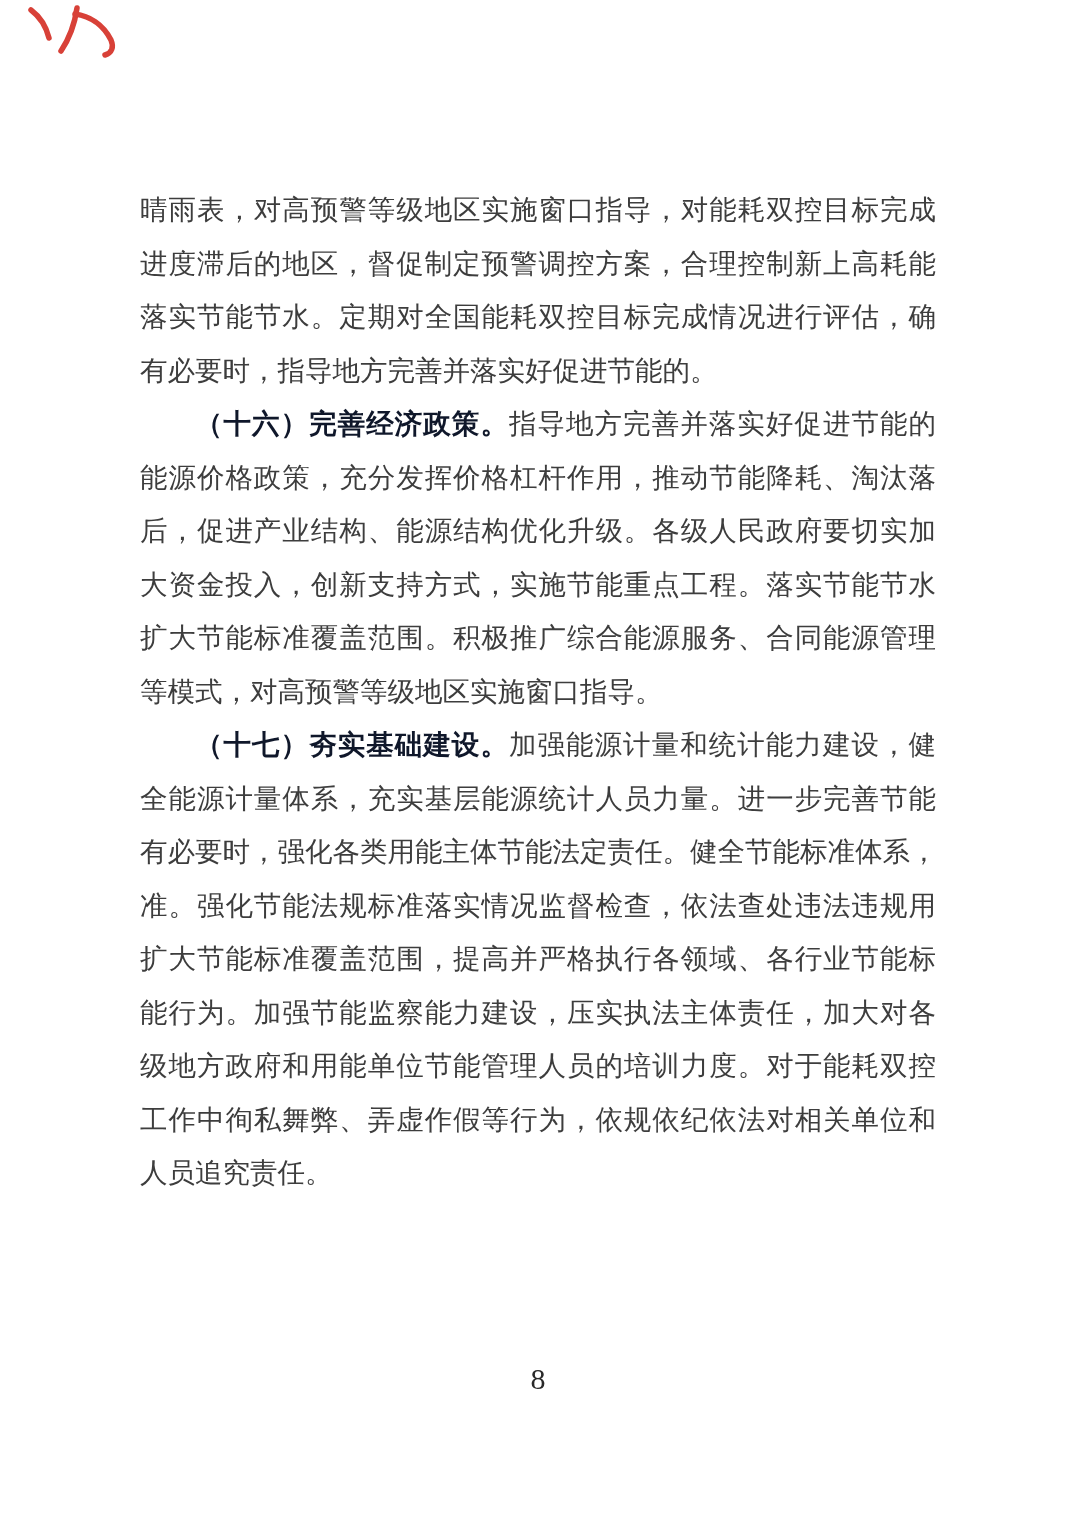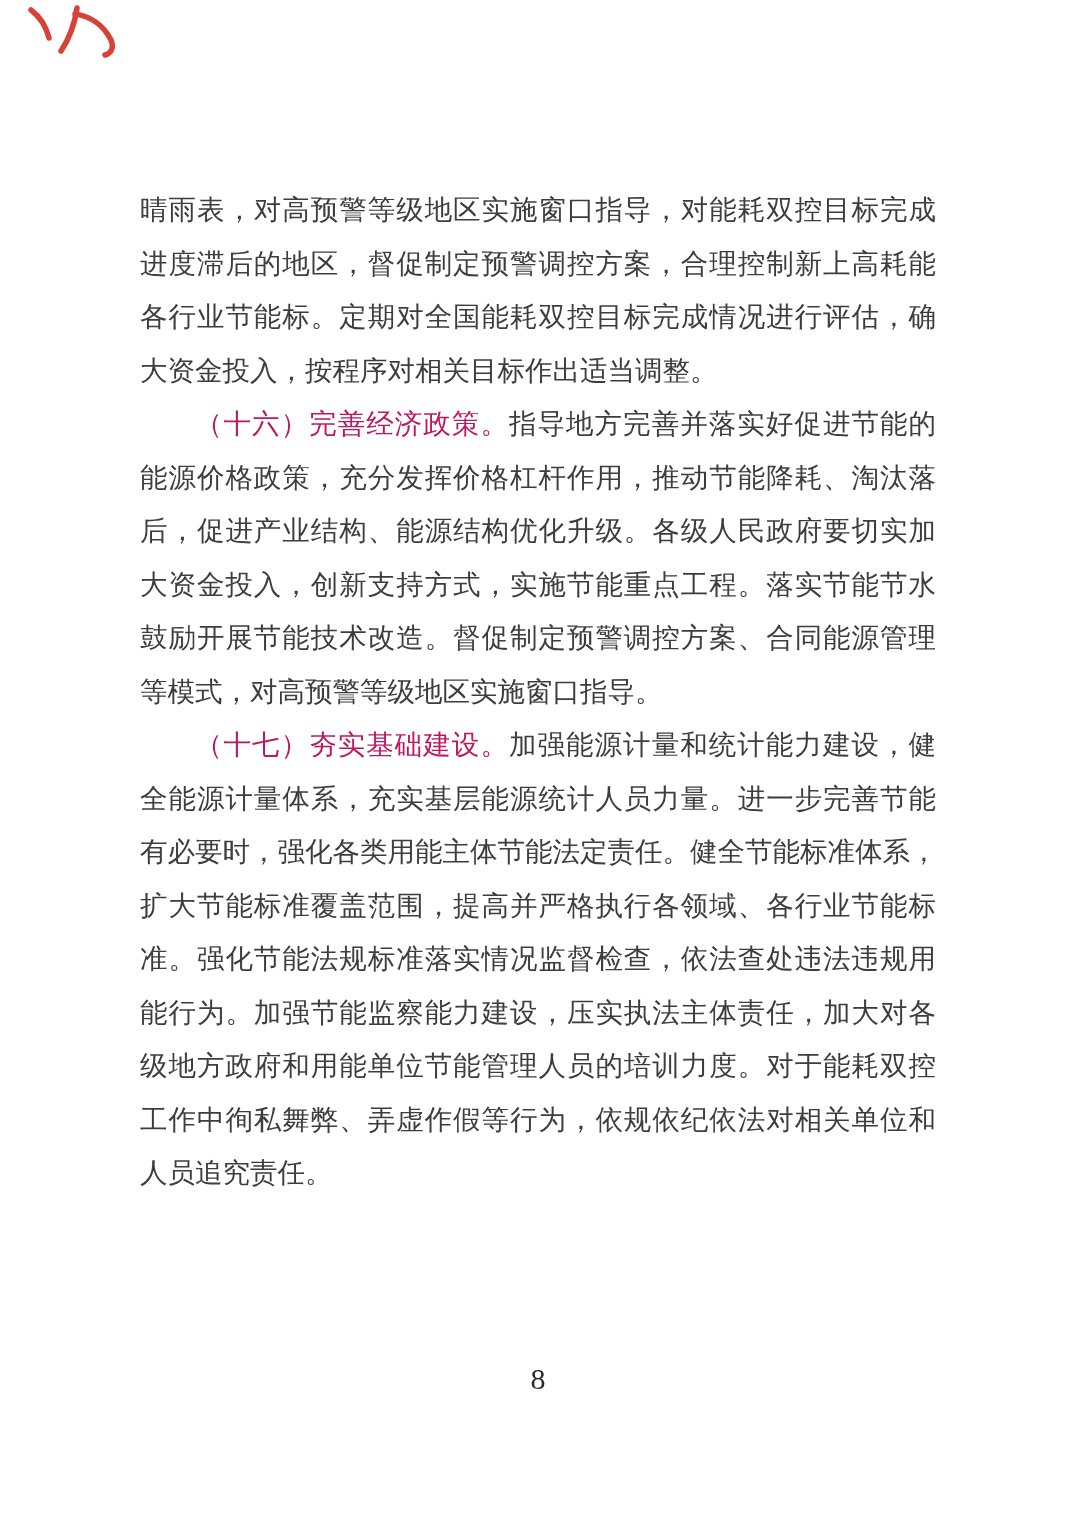--- a/index.html
+++ b/index.html
@@ -39,22 +39,22 @@
     text-justify: inter-character;
     overflow: visible;
   }
   .line.last {
     text-align-last: left;
   }
   .line.indent {
     padding-left: 55px;
   }
   .lead {
-    font-weight: normal;
-    color: #be185d;
+    font-weight: bold;
+    color: #0f172a;
   }
   .page-number {
     position: absolute;
     left: 140px;
     top: 1352px;
     width: 796px;
     height: 53.5px;
     line-height: 53.5px;
     text-align: center;
     font-size: 30px;
@@ -71,37 +71,37 @@
       <path d="M16 9 C24 15 31 25 34 37"></path>
       <path d="M62 7 C60 21 56 35 46 50"></path>
       <path d="M60 13 C74 15 88 23 96 39 C99 46 97 52 90 54"></path>
     </g>
   </svg>
 
   <main class="text-block" id="text-block">
       <div>
         <div class="line">晴雨表，对高预警等级地区实施窗口指导，对能耗双控目标完成</div>
         <div class="line">进度滞后的地区，督促制定预警调控方案，合理控制新上高耗能</div>
-        <div class="line">各行业节能标。定期对全国能耗双控目标完成情况进行评估，确</div>
-        <div class="line last">大资金投入，按程序对相关目标作出适当调整。</div>
+        <div class="line">落实节能节水。定期对全国能耗双控目标完成情况进行评估，确</div>
+        <div class="line last">有必要时，指导地方完善并落实好促进节能的。</div>
       </div>
       <div>
         <div class="line indent"><span class="lead">（十六）完善经济政策。</span>指导地方完善并落实好促进节能的</div>
         <div class="line">能源价格政策，充分发挥价格杠杆作用，推动节能降耗、淘汰落</div>
         <div class="line">后，促进产业结构、能源结构优化升级。各级人民政府要切实加</div>
         <div class="line">大资金投入，创新支持方式，实施节能重点工程。落实节能节水</div>
-        <div class="line">鼓励开展节能技术改造。督促制定预警调控方案、合同能源管理</div>
+        <div class="line">扩大节能标准覆盖范围。积极推广综合能源服务、合同能源管理</div>
         <div class="line last">等模式，对高预警等级地区实施窗口指导。</div>
       </div>
       <div>
         <div class="line indent"><span class="lead">（十七）夯实基础建设。</span>加强能源计量和统计能力建设，健</div>
         <div class="line">全能源计量体系，充实基层能源统计人员力量。进一步完善节能</div>
         <div class="line">有必要时，强化各类用能主体节能法定责任。健全节能标准体系，</div>
+        <div class="line">准。强化节能法规标准落实情况监督检查，依法查处违法违规用</div>
         <div class="line">扩大节能标准覆盖范围，提高并严格执行各领域、各行业节能标</div>
-        <div class="line">准。强化节能法规标准落实情况监督检查，依法查处违法违规用</div>
         <div class="line">能行为。加强节能监察能力建设，压实执法主体责任，加大对各</div>
         <div class="line">级地方政府和用能单位节能管理人员的培训力度。对于能耗双控</div>
         <div class="line">工作中徇私舞弊、弄虚作假等行为，依规依纪依法对相关单位和</div>
         <div class="line last">人员追究责任。</div>
       </div>
     </main>
 
   <div class="page-number">8</div>
 
 </div>

